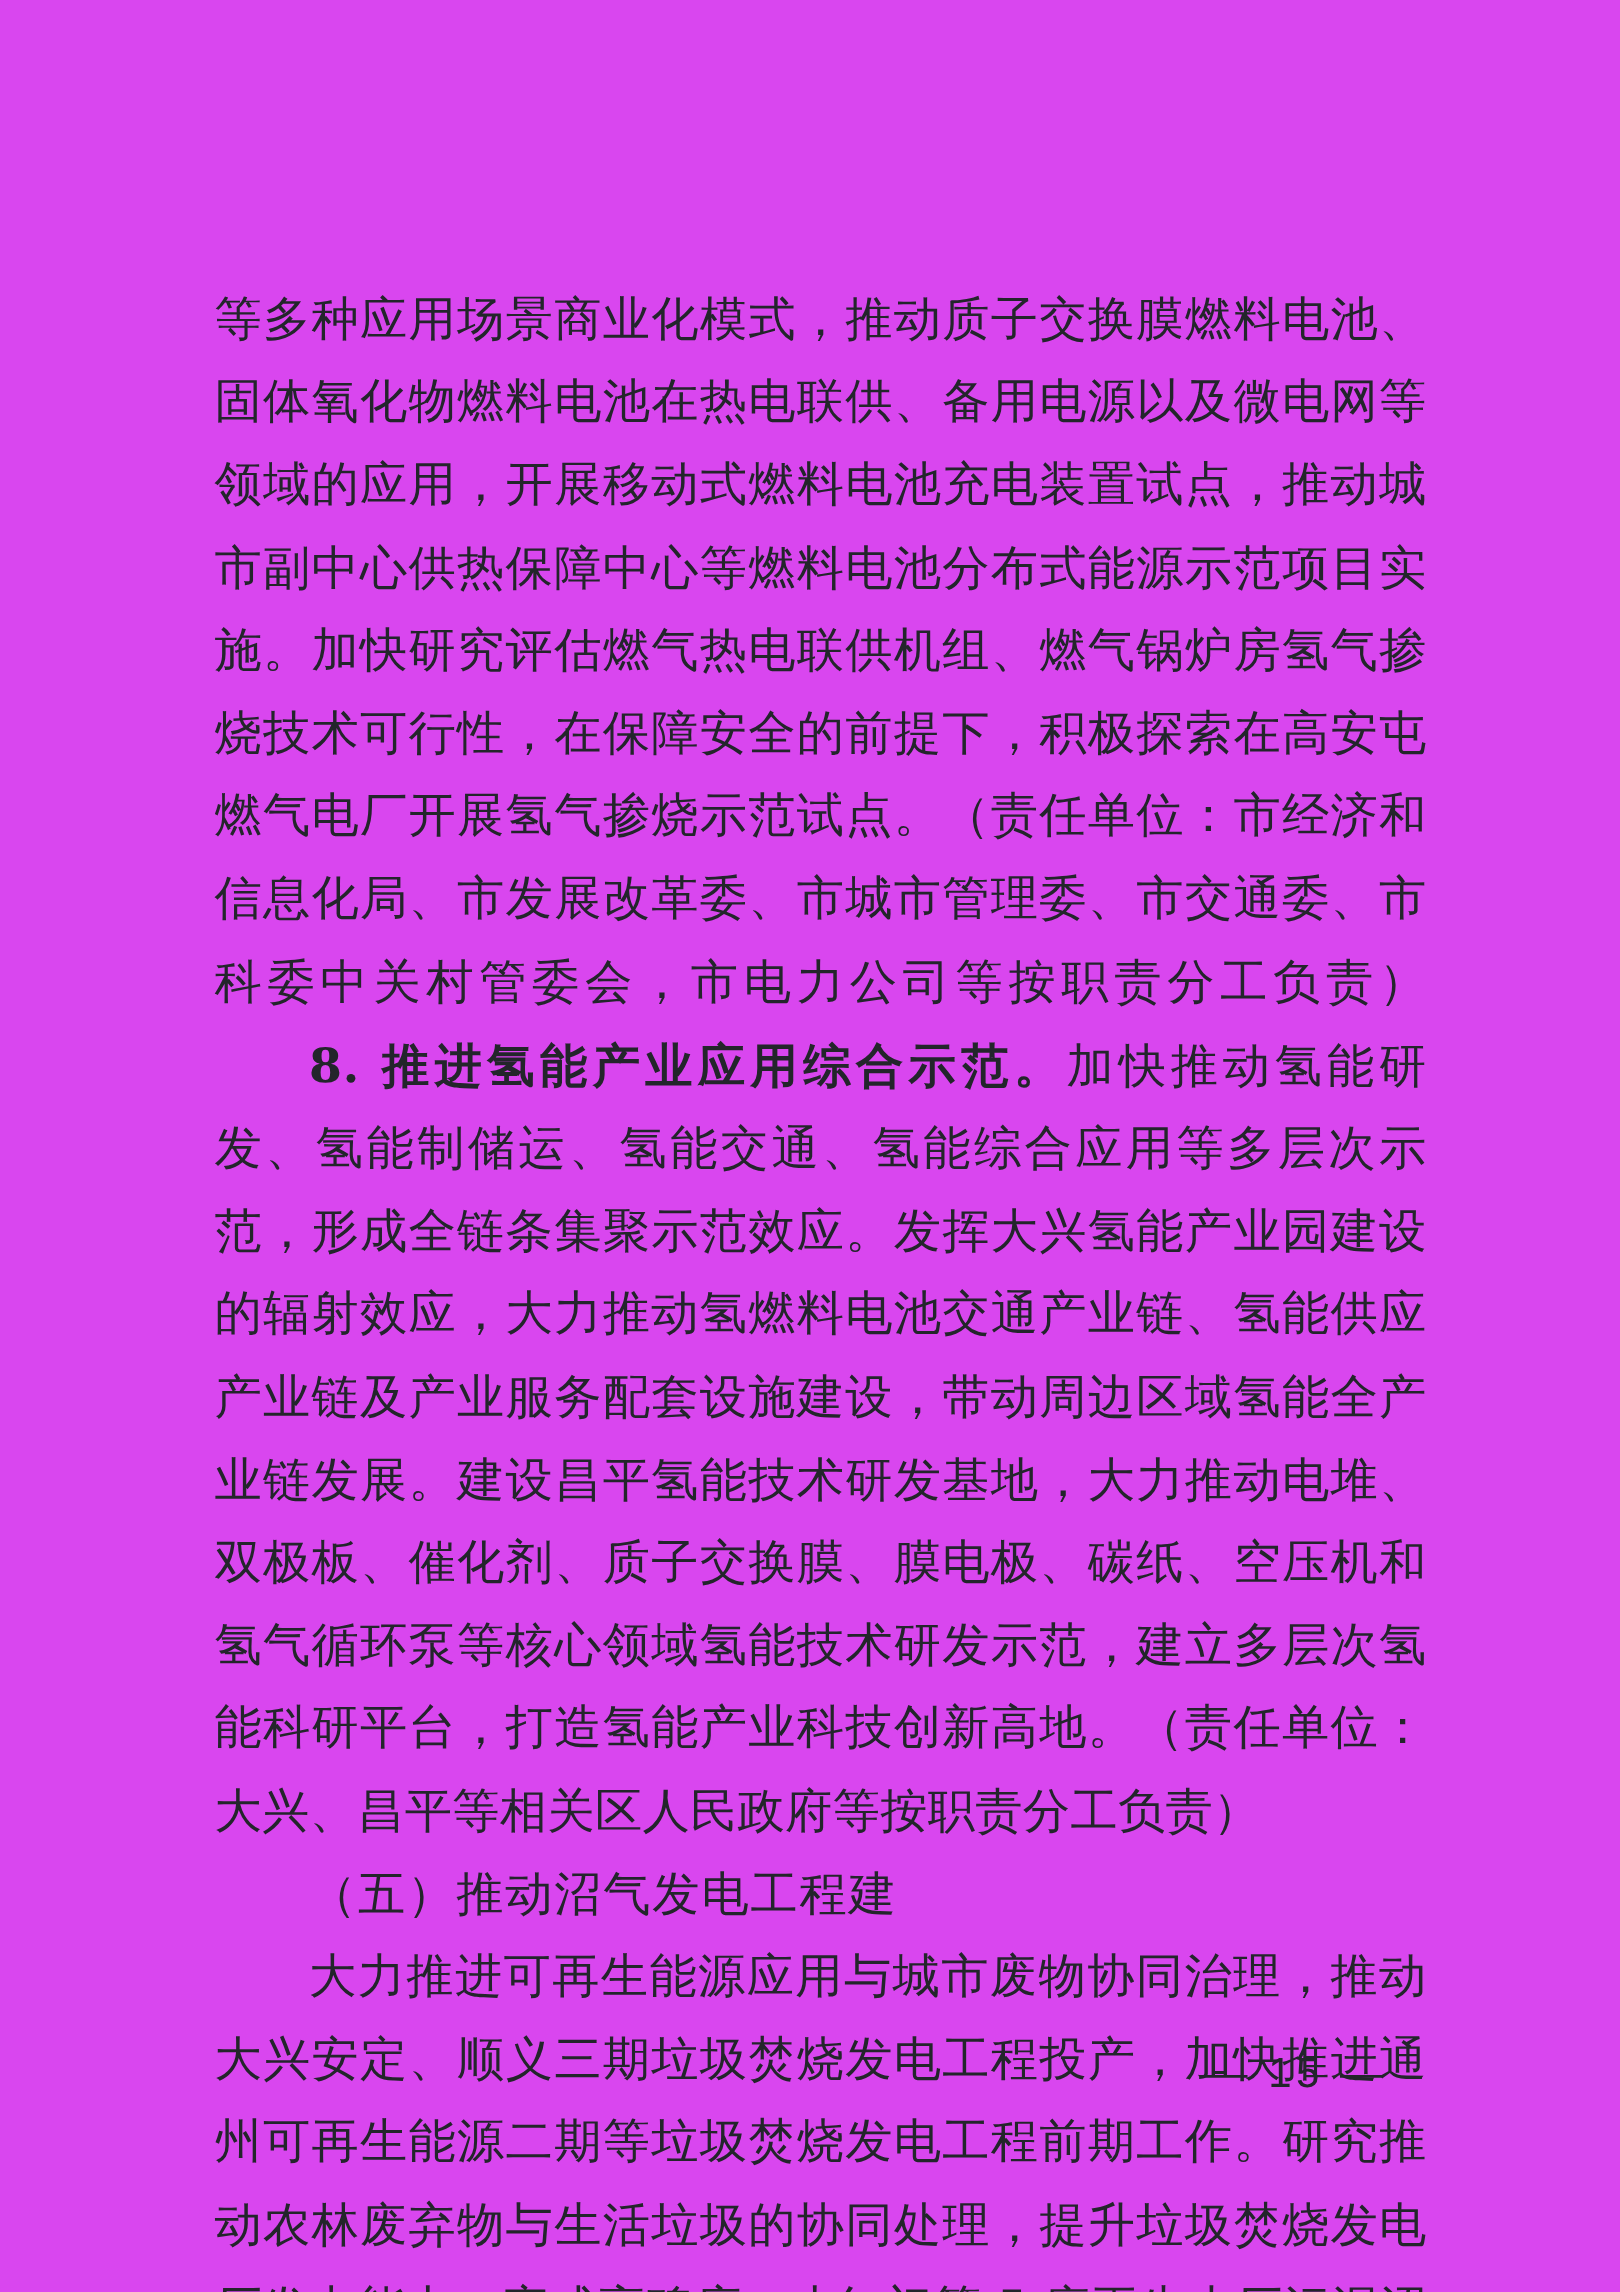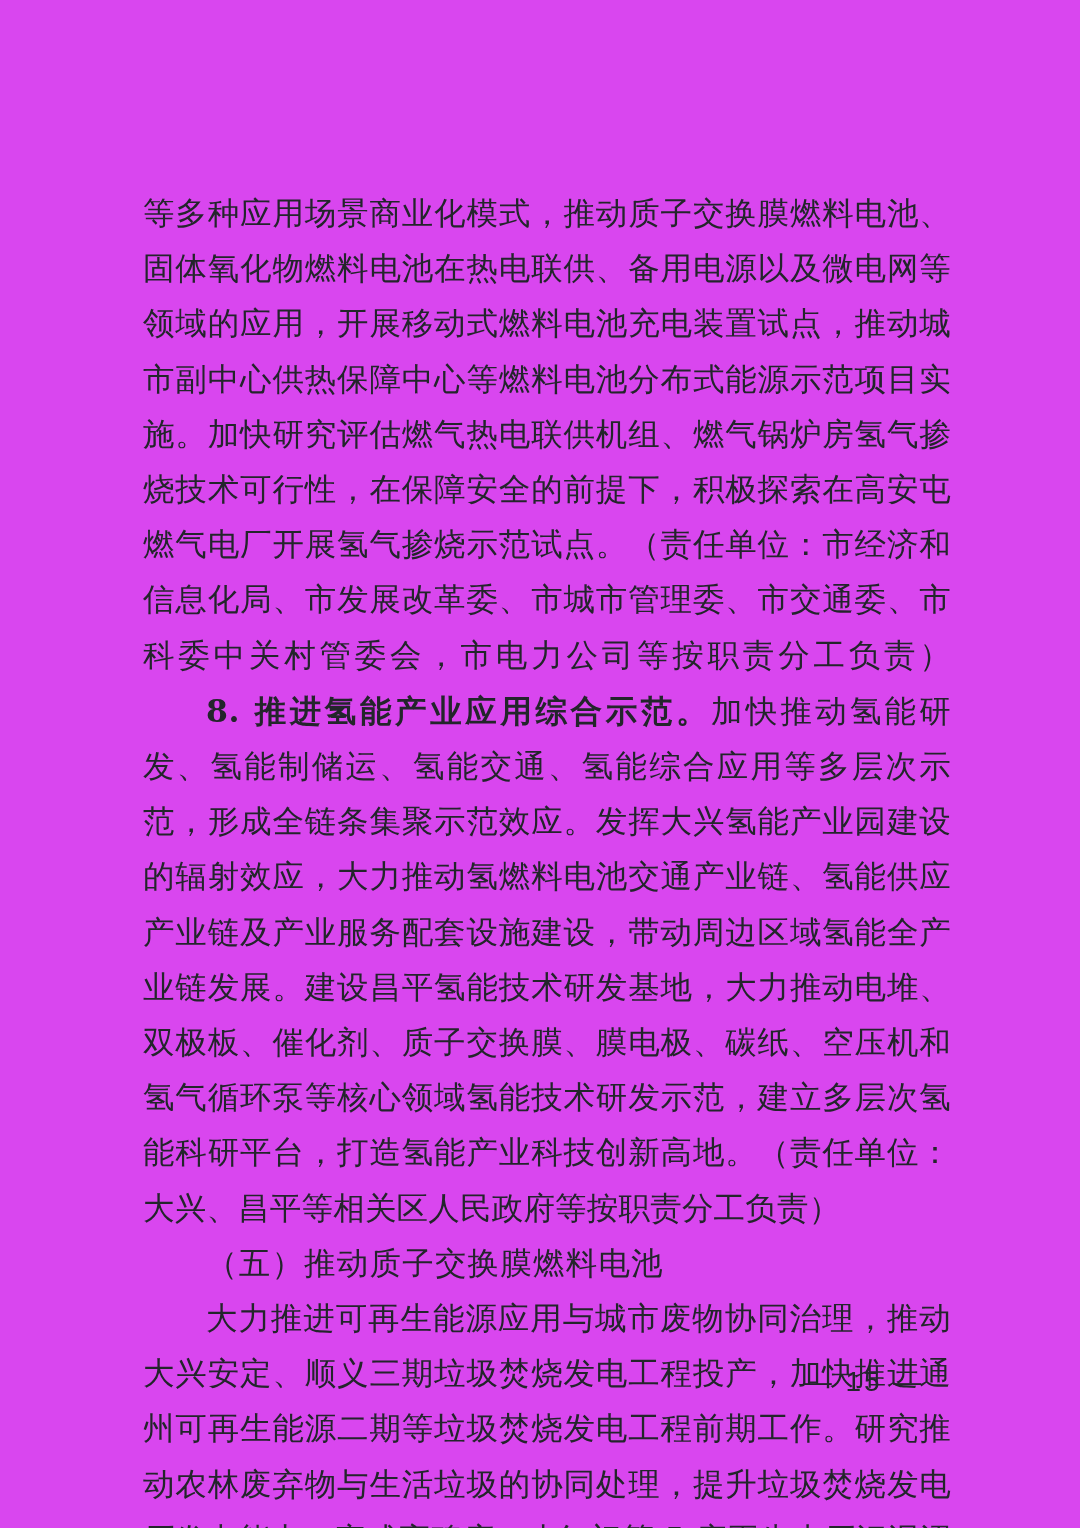--- a/index.html
+++ b/index.html
@@ -68,21 +68,21 @@
 <body>
 
 <div class="page">
 
   <div class="body-text">
 
     <p class="para fulljust">等多种应用场景商业化模式，推动质子交换膜燃料电池、固体氧化物燃料电池在热电联供、备用电源以及微电网等领域的应用，开展移动式燃料电池充电装置试点，推动城市副中心供热保障中心等燃料电池分布式能源示范项目实施。加快研究评估燃气热电联供机组、燃气锅炉房氢气掺烧技术可行性，在保障安全的前提下，积极探索在高安屯燃气电厂开展氢气掺烧示范试点。（责任单位：市经济和信息化局、市发展改革委、市城市管理委、市交通委、市科委中关村管委会，市电力公司等按职责分工负责）</p>
 
     <p class="para indent"><span class="bold-run">8. 推进氢能产业应用综合示范。</span><span>加快推动氢能研发、氢能制储运、氢能交通、氢能综合应用等多层次示范，形成全链条集聚示范效应。发挥大兴氢能产业园建设的辐射效应，大力推动氢燃料电池交通产业链、氢能供应产业链及产业服务配套设施建设，带动周边区域氢能全产业链发展。建设昌平氢能技术研发基地，大力推动电堆、双极板、催化剂、质子交换膜、膜电极、碳纸、空压机和氢气循环泵等核心领域氢能技术研发示范，建立多层次氢能科研平台，打造氢能产业科技创新高地。（责任单位：大兴、昌平等相关区人民政府等按职责分工负责）</span></p>
 
-    <p class="para indent"><span class="heading-run">（五）推动质子交换膜燃料电池</span></p>
+    <p class="para indent"><span class="heading-run">（五）推动沼气发电工程建</span></p>
 
     <p class="para indent fulljust">大力推进可再生能源应用与城市废物协同治理，推动大兴安定、顺义三期垃圾焚烧发电工程投产，加快推进通州可再生能源二期等垃圾焚烧发电工程前期工作。研究推动农林废弃物与生活垃圾的协同处理，提升垃圾焚烧发电厂发电能力。完成高碑店、小红门等 5 座再生水厂污泥沼气发电工程建设并网。充分利用餐厨垃圾等城市有机废弃物进行厌氧处理，推动沼气发电工程建</p>
 
   </div>
 
   <div class="page-number"><span class="pn-inner">— 15 —</span></div>
 
 </div>
 
 </body></html>

